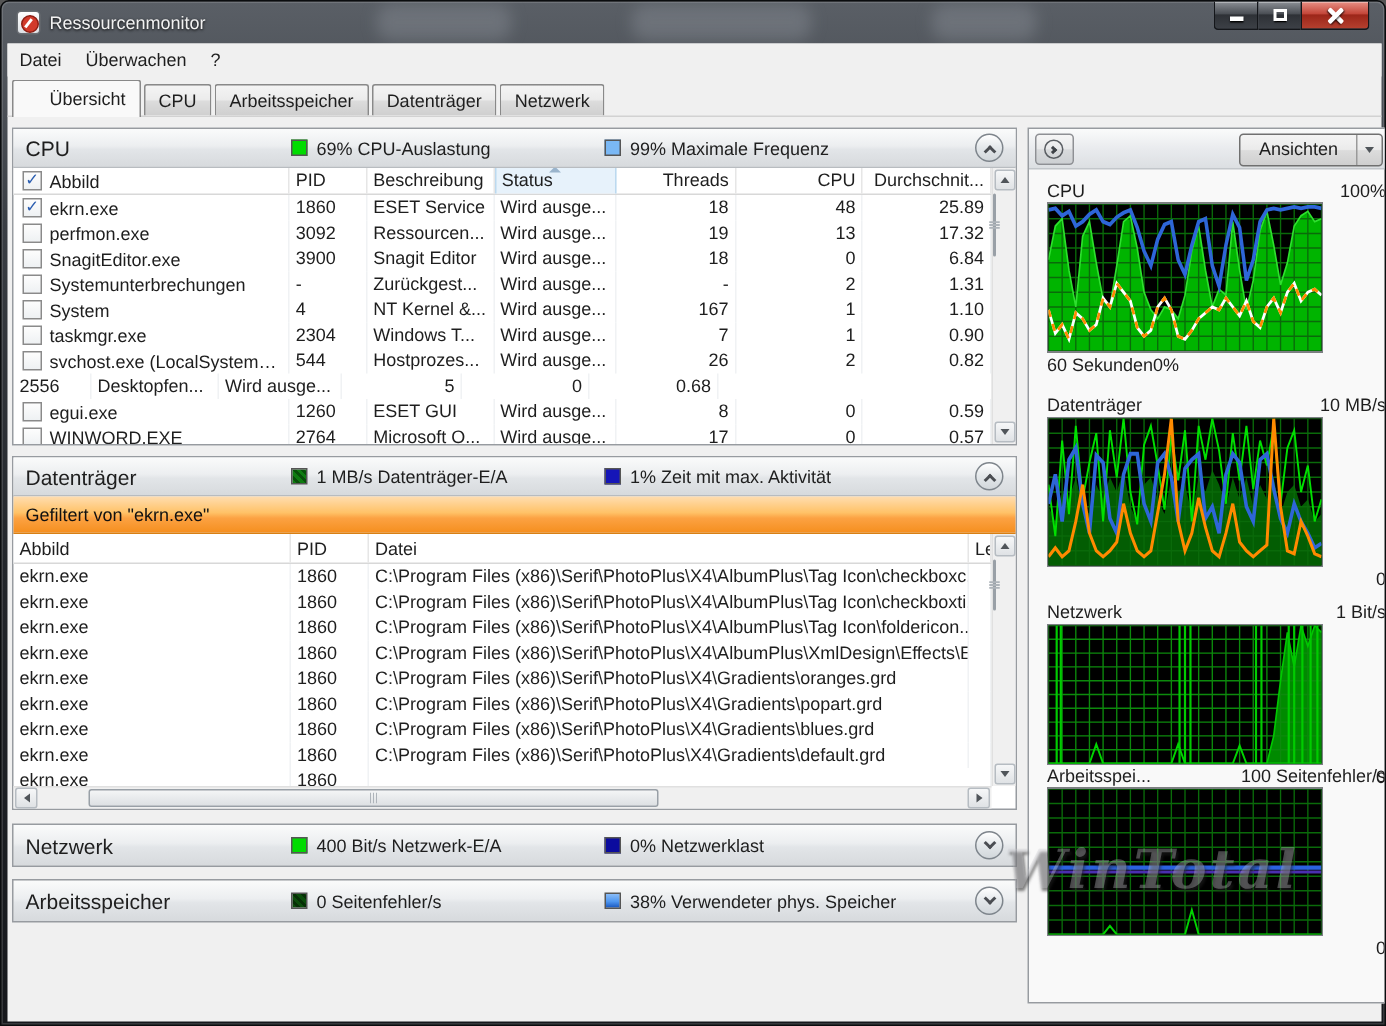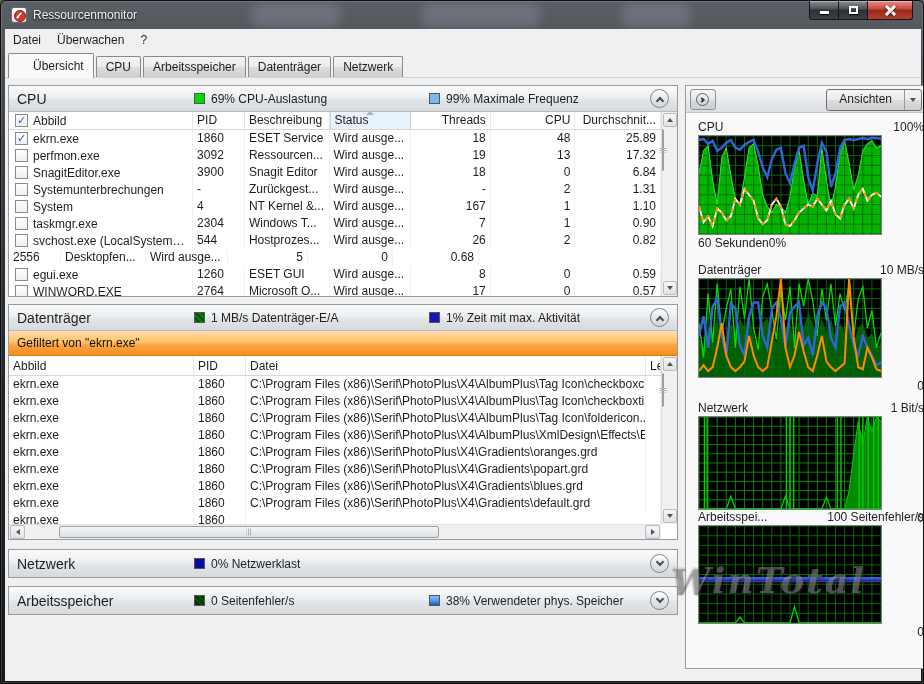--- a/index.html
+++ b/index.html
@@ -52,21 +52,21 @@
   .section { position:absolute; border:1px solid #979ba0; background:#fff; }
   .sec-header { height:26px; display:flex; align-items:center;
     background:linear-gradient(#fafbfb,#eceef0 45%,#e2e5e8 55%,#d7dadd);
     border-bottom:1px solid #b8bcc0; font-size:13px; color:#1e1e1e; }
   .sec-bar { position:absolute; height:29px; display:flex; align-items:center; border:1px solid #979ba0;
     background:linear-gradient(#fafbfb,#eceef0 45%,#e2e5e8 55%,#d7dadd); font-size:13px; color:#1e1e1e; }
   .sec-title { padding-left:8px; width:185px; font-size:14px; }
   .keybox { width:11px; height:11px; border:1px solid #555; margin-right:6px; flex:0 0 auto; }
   .keylabel { font-size:12px; margin-right:10px; white-space:nowrap; }
   .keypair { display:flex; align-items:center; }
-  .kp1 { width:235px; } .kp2 { flex:1; }
+  .kp1 { width:209px; } .kp2 { flex:1; }
   .chevron-btn { width:19px; height:19px; border-radius:50%; border:1px solid #7e858c; margin-right:8px;
     background:linear-gradient(#ffffff,#e3e7ea 50%,#d2d7db); position:relative; flex:0 0 auto; }
   .chev { position:absolute; left:5.5px; top:7px; width:6px; height:6px;
     border-right:2px solid #4a4d52; border-bottom:2px solid #4a4d52; }
   .chev.up { transform:rotate(-135deg); top:8px; }
   .chev.down { transform:rotate(45deg); top:4px; }
 
   
   .thead { display:flex; height:18px; background:#fff; border-bottom:1px solid #d8d8d8; font-size:12px; color:#1e1e1e; }
   .hcell { padding:1px 4px; border-right:1px solid #e6e6e6; white-space:nowrap; overflow:hidden; }
@@ -422,20 +422,24 @@
           </div>
         <div class="thumb h" style="left:50px;width:380px;"></div>
         <div class="sbtn h" style="right:1px;">
             <span class="tri-right"></span>
           </div>
       </div>
     </div>
 
     <div class="sec-bar" style="left:3px;top:520px;width:670px;">
       <span class="sec-title">Netzwerk</span>
+      <span class="keypair kp1">
+        <span class="keybox" style="background:#00dc00;"></span>
+        <span class="keylabel">400 Bit/s Netzwerk-E/A</span>
+      </span>
       <span class="keypair kp2">
         <span class="keybox" style="background:#0b0b9e;"></span>
         <span class="keylabel">0% Netzwerklast</span>
       </span>
       <span class="chevron-btn">
           <span class="chev down"></span>
         </span>
     </div>
 
     <div class="sec-bar" style="left:3px;top:557px;width:670px;">

